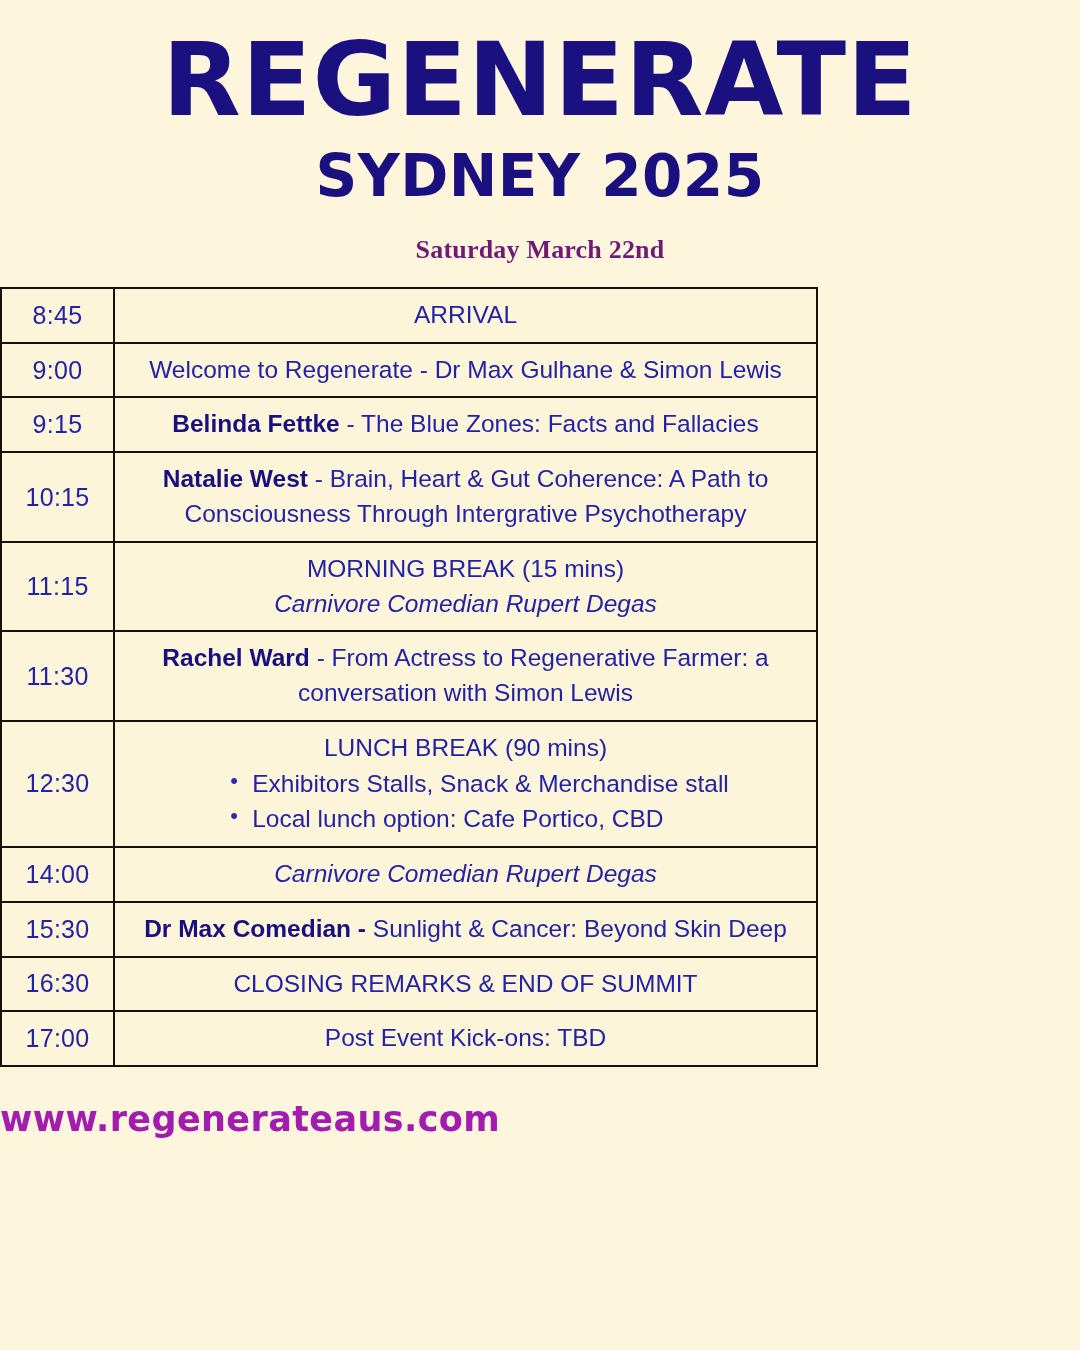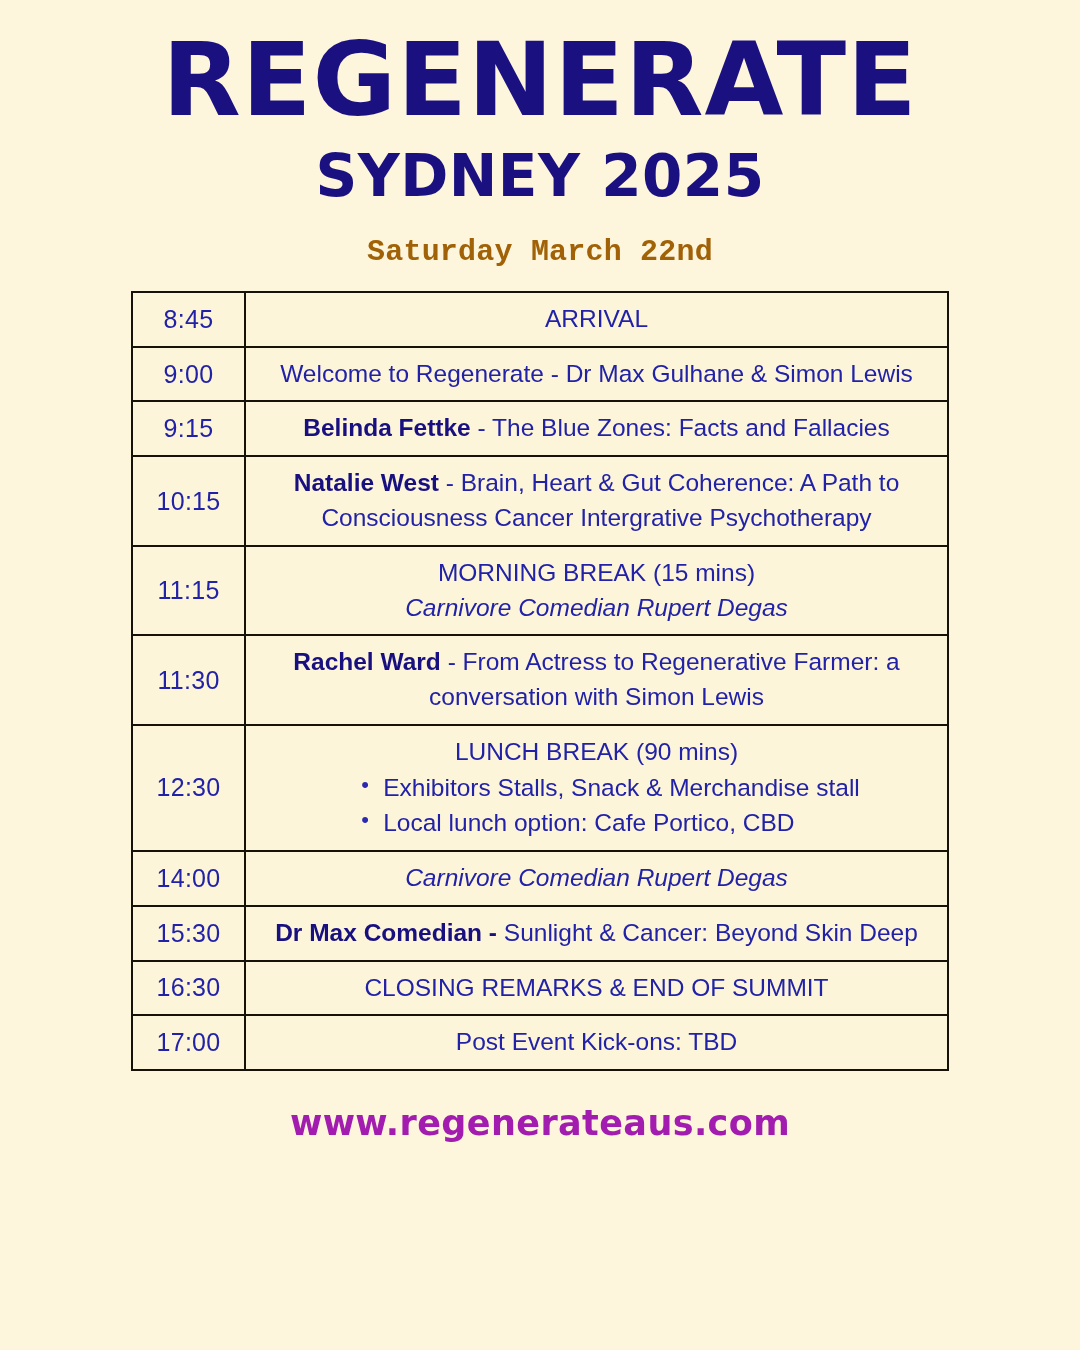--- a/index.html
+++ b/index.html
@@ -15,21 +15,21 @@
     overflow: hidden;
   }
 
   .poster {
     position: relative;
     width: 1080px;
     height: 1350px;
     box-sizing: border-box;
     display: flex;
     flex-direction: column;
-    align-items: center;
+    align-items: flex-start;
   }
 
   
   .header {
     width: 100%;
     text-align: center;
     padding-top: 26px;
   }
 
   .title-main {
@@ -49,25 +49,25 @@
     font-size: 58px;
     font-weight: 700;
     letter-spacing: 0.5px;
     line-height: 1.1;
     color: #1A1080;
     margin: 12px 0 0 0;
     white-space: nowrap;
   }
 
   .title-date {
-    font-family: Liberation Mono, monospace;
-    font-size: 30px;
+    font-family: Liberation Serif, serif;
+    font-size: 26px;
     font-weight: 700;
     letter-spacing: 0.2px;
-    color: #a16207;
+    color: #701a75;
     margin: 26px 0 0 0;
   }
 
   
   .schedule-wrap {
     margin-top: 22px;
     width: 818px;
   }
 
   table.schedule {
@@ -180,21 +180,21 @@
           <tr>
             <td class="time-cell">9:15</td>
             <td class="item-cell">
               <div><span class="speaker">Belinda Fettke</span><span> - The Blue Zones: Facts and Fallacies</span></div>
             </td>
           </tr>
           <tr>
             <td class="time-cell">10:15</td>
             <td class="item-cell">
               <div><span class="speaker">Natalie West</span><span> - Brain, Heart &amp; Gut Coherence: A Path to</span></div>
-              <div><span>Consciousness Cancer Intergrative Psychotherapy</span></div>
+              <div><span>Consciousness Through Intergrative Psychotherapy</span></div>
             </td>
           </tr>
           <tr>
             <td class="time-cell">11:15</td>
             <td class="item-cell">
               <div><span>MORNING BREAK (15 mins)</span></div>
               <div><span class="italic">Carnivore Comedian Rupert Degas</span></div>
             </td>
           </tr>
           <tr>

